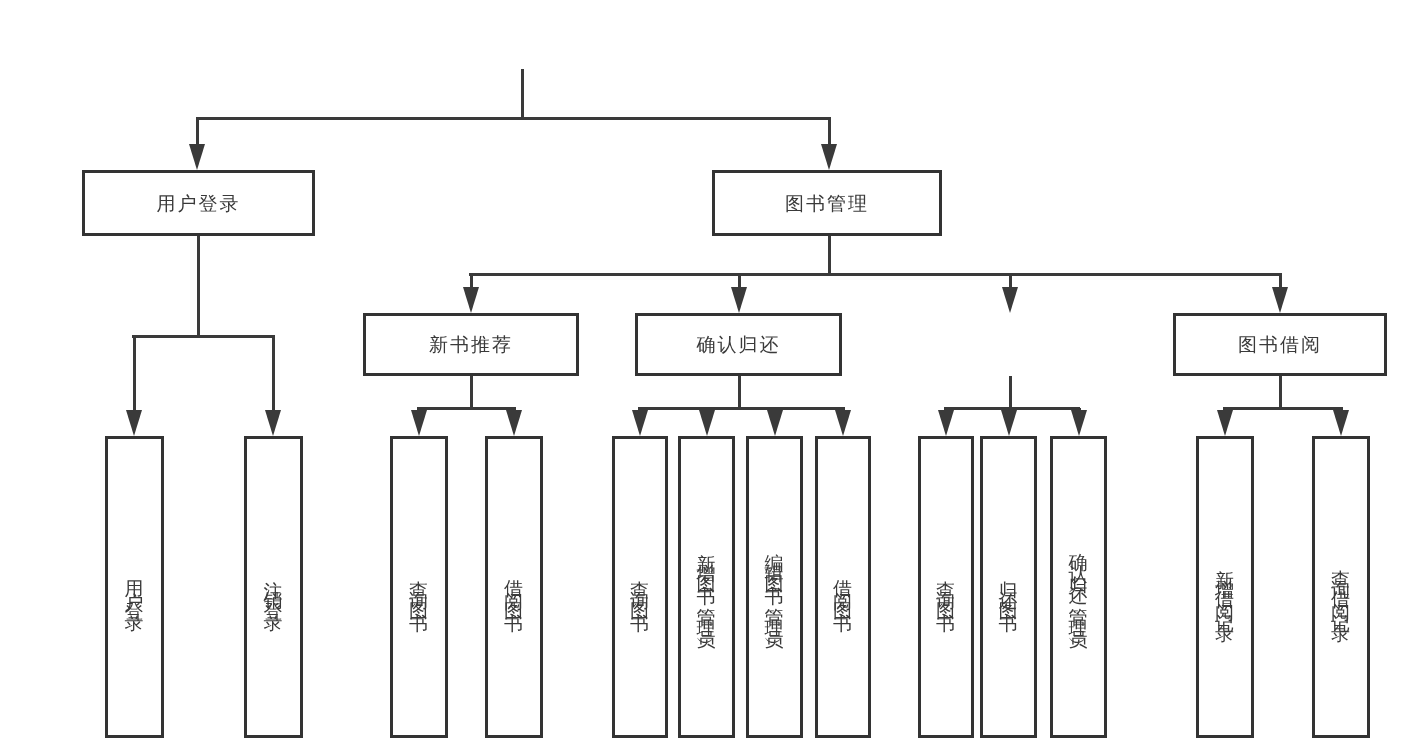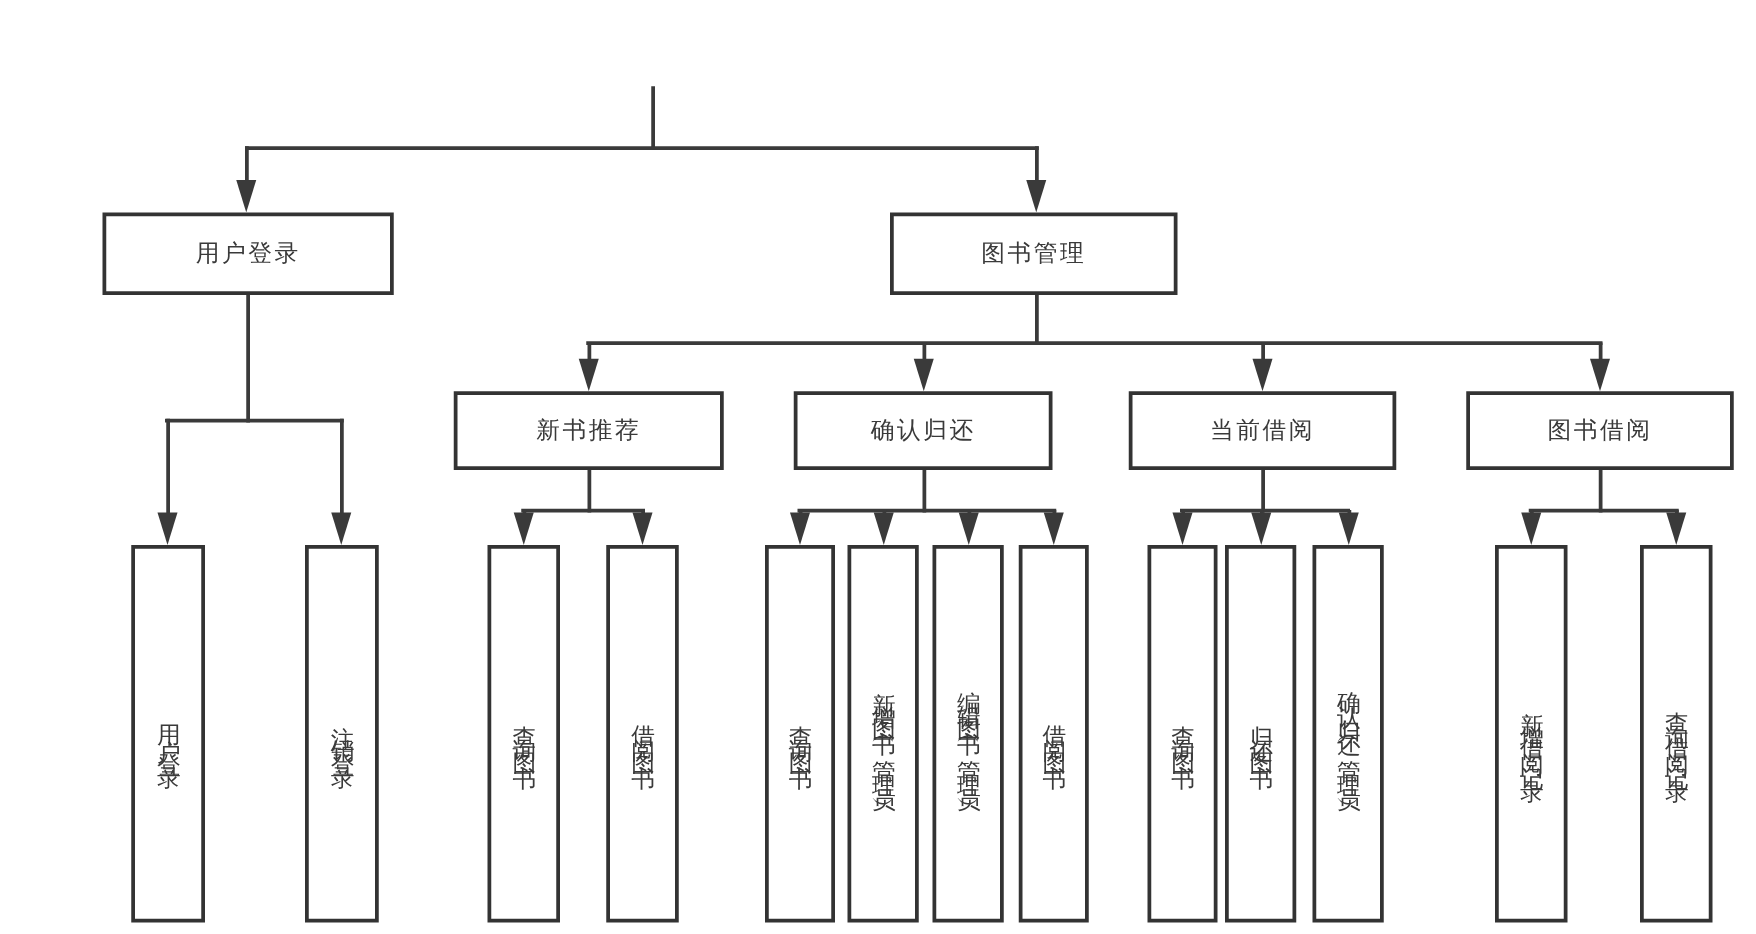--- a/index.html
+++ b/index.html
@@ -67,21 +67,20 @@
 <body>
 
 <div id="canvas">
 
 
   <div class="node h" style="left:82px; top:170px; width:233px; height:66px;">用户登录</div>
   <div class="node h" style="left:712px; top:170px; width:230px; height:66px;">图书管理</div>
 
   <div class="node h" style="left:363px; top:313px; width:216px; height:63px;">新书推荐</div>
   <div class="node h" style="left:635px; top:313px; width:207px; height:63px;">确认归还</div>
-  <div class="node h" style="left:903px; top:313px; width:214px; height:63px;">当前借阅</div>
   <div class="node h" style="left:1173px; top:313px; width:214px; height:63px;">图书借阅</div>
 
   <div class="node v" style="left:105px; top:436px; width:59px; height:302px;">用户登录</div>
   <div class="node v" style="left:244px; top:436px; width:59px; height:302px;">注销登录</div>
 
   <div class="node v" style="left:390px; top:436px; width:58px; height:302px;">查询图书</div>
   <div class="node v" style="left:485px; top:436px; width:58px; height:302px;">借阅图书</div>
 
   <div class="node v" style="left:612px; top:436px; width:56px; height:302px;">查询图书</div>
   <div class="node v" style="left:678px; top:436px; width:57px; height:302px;">新增图书（管理员）</div>

